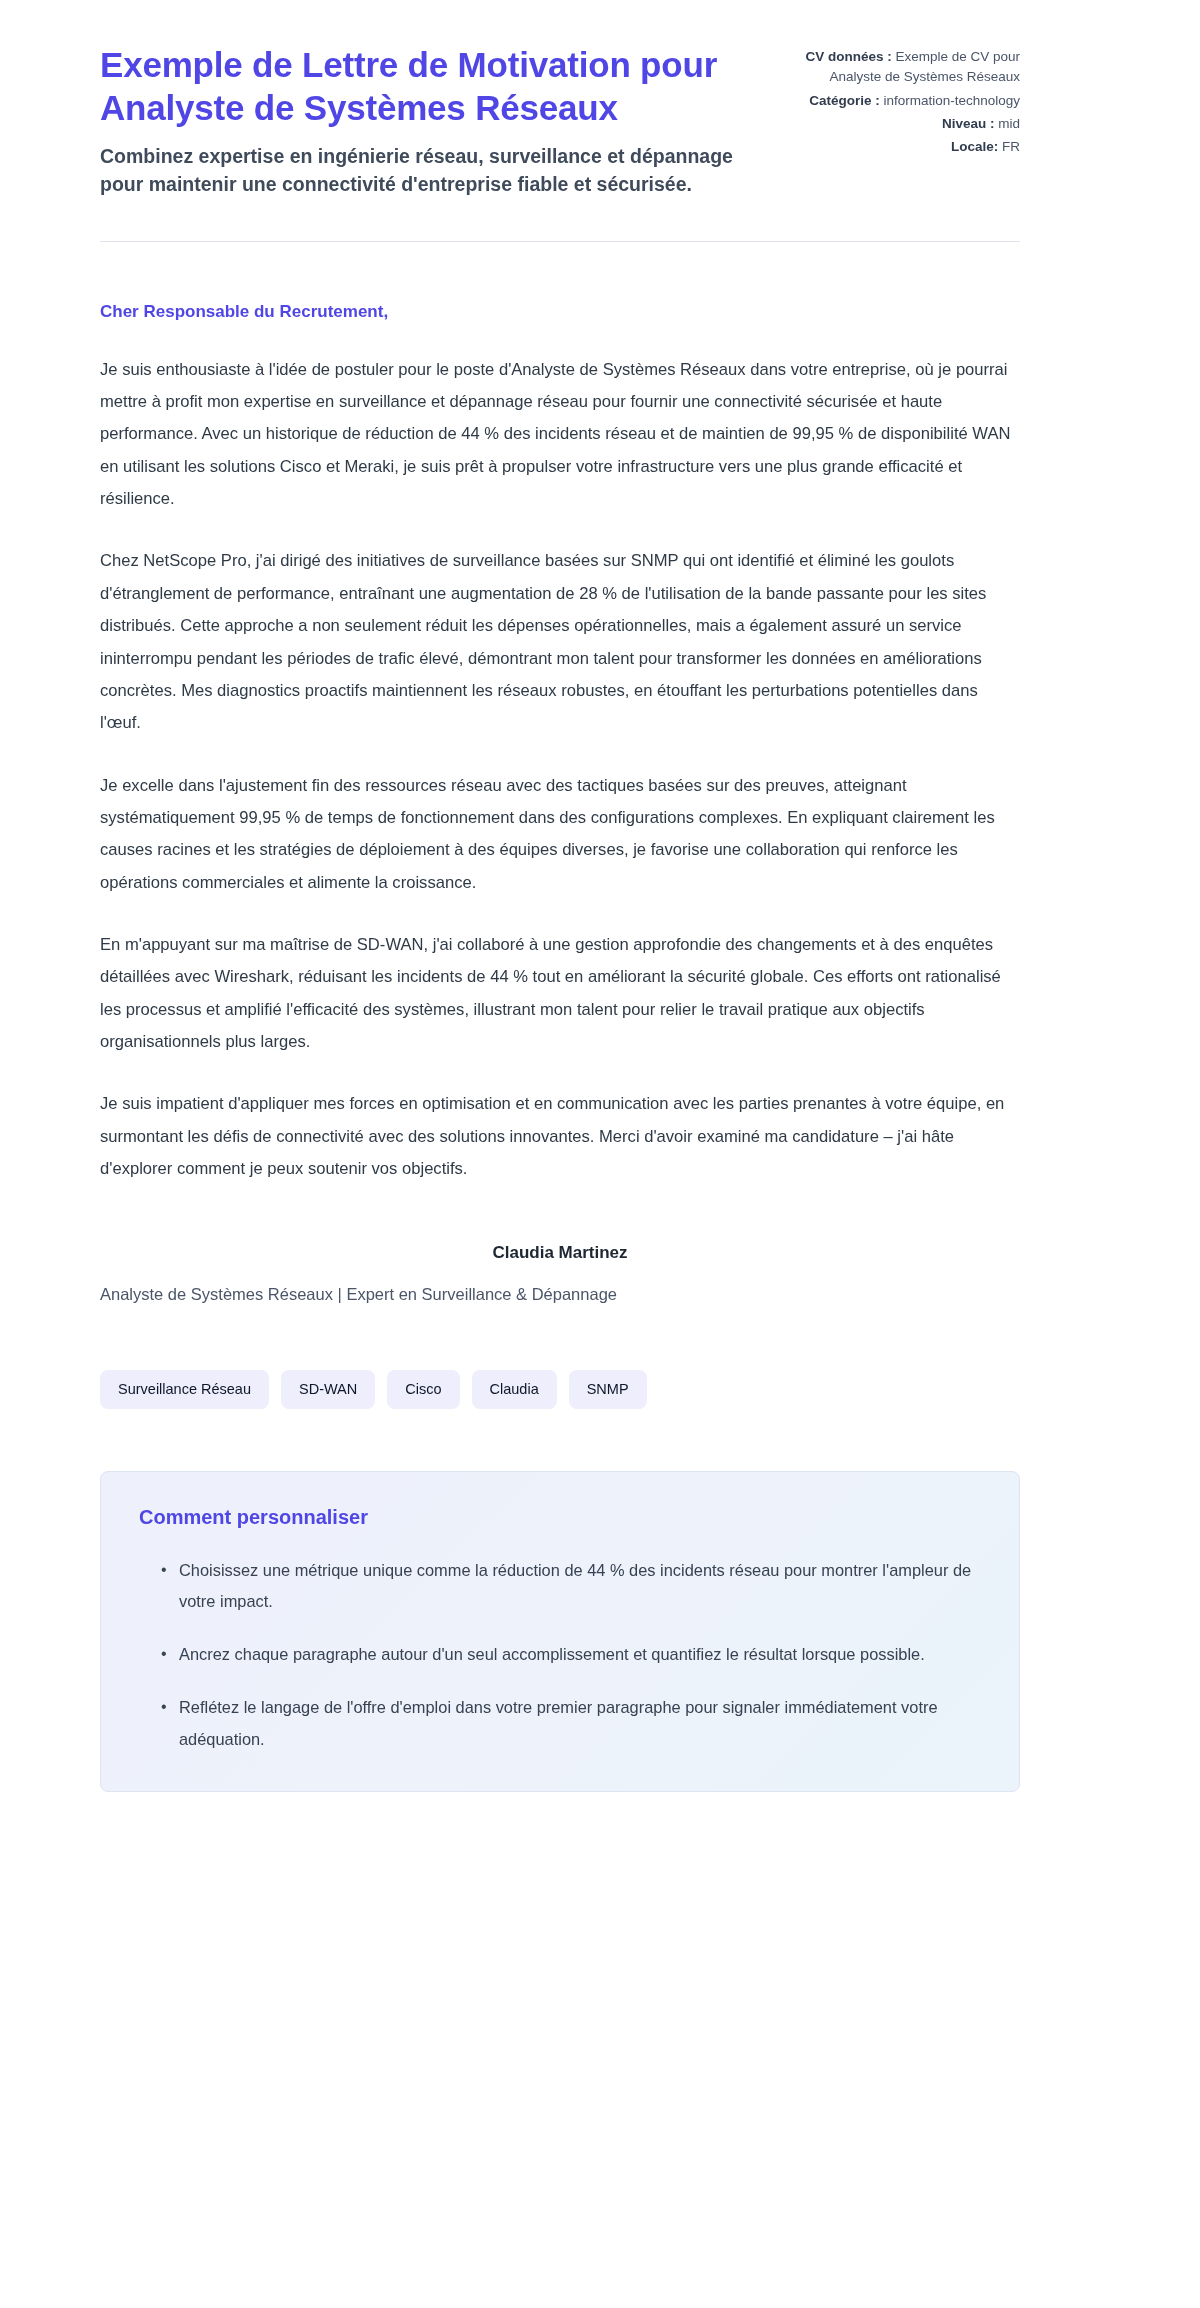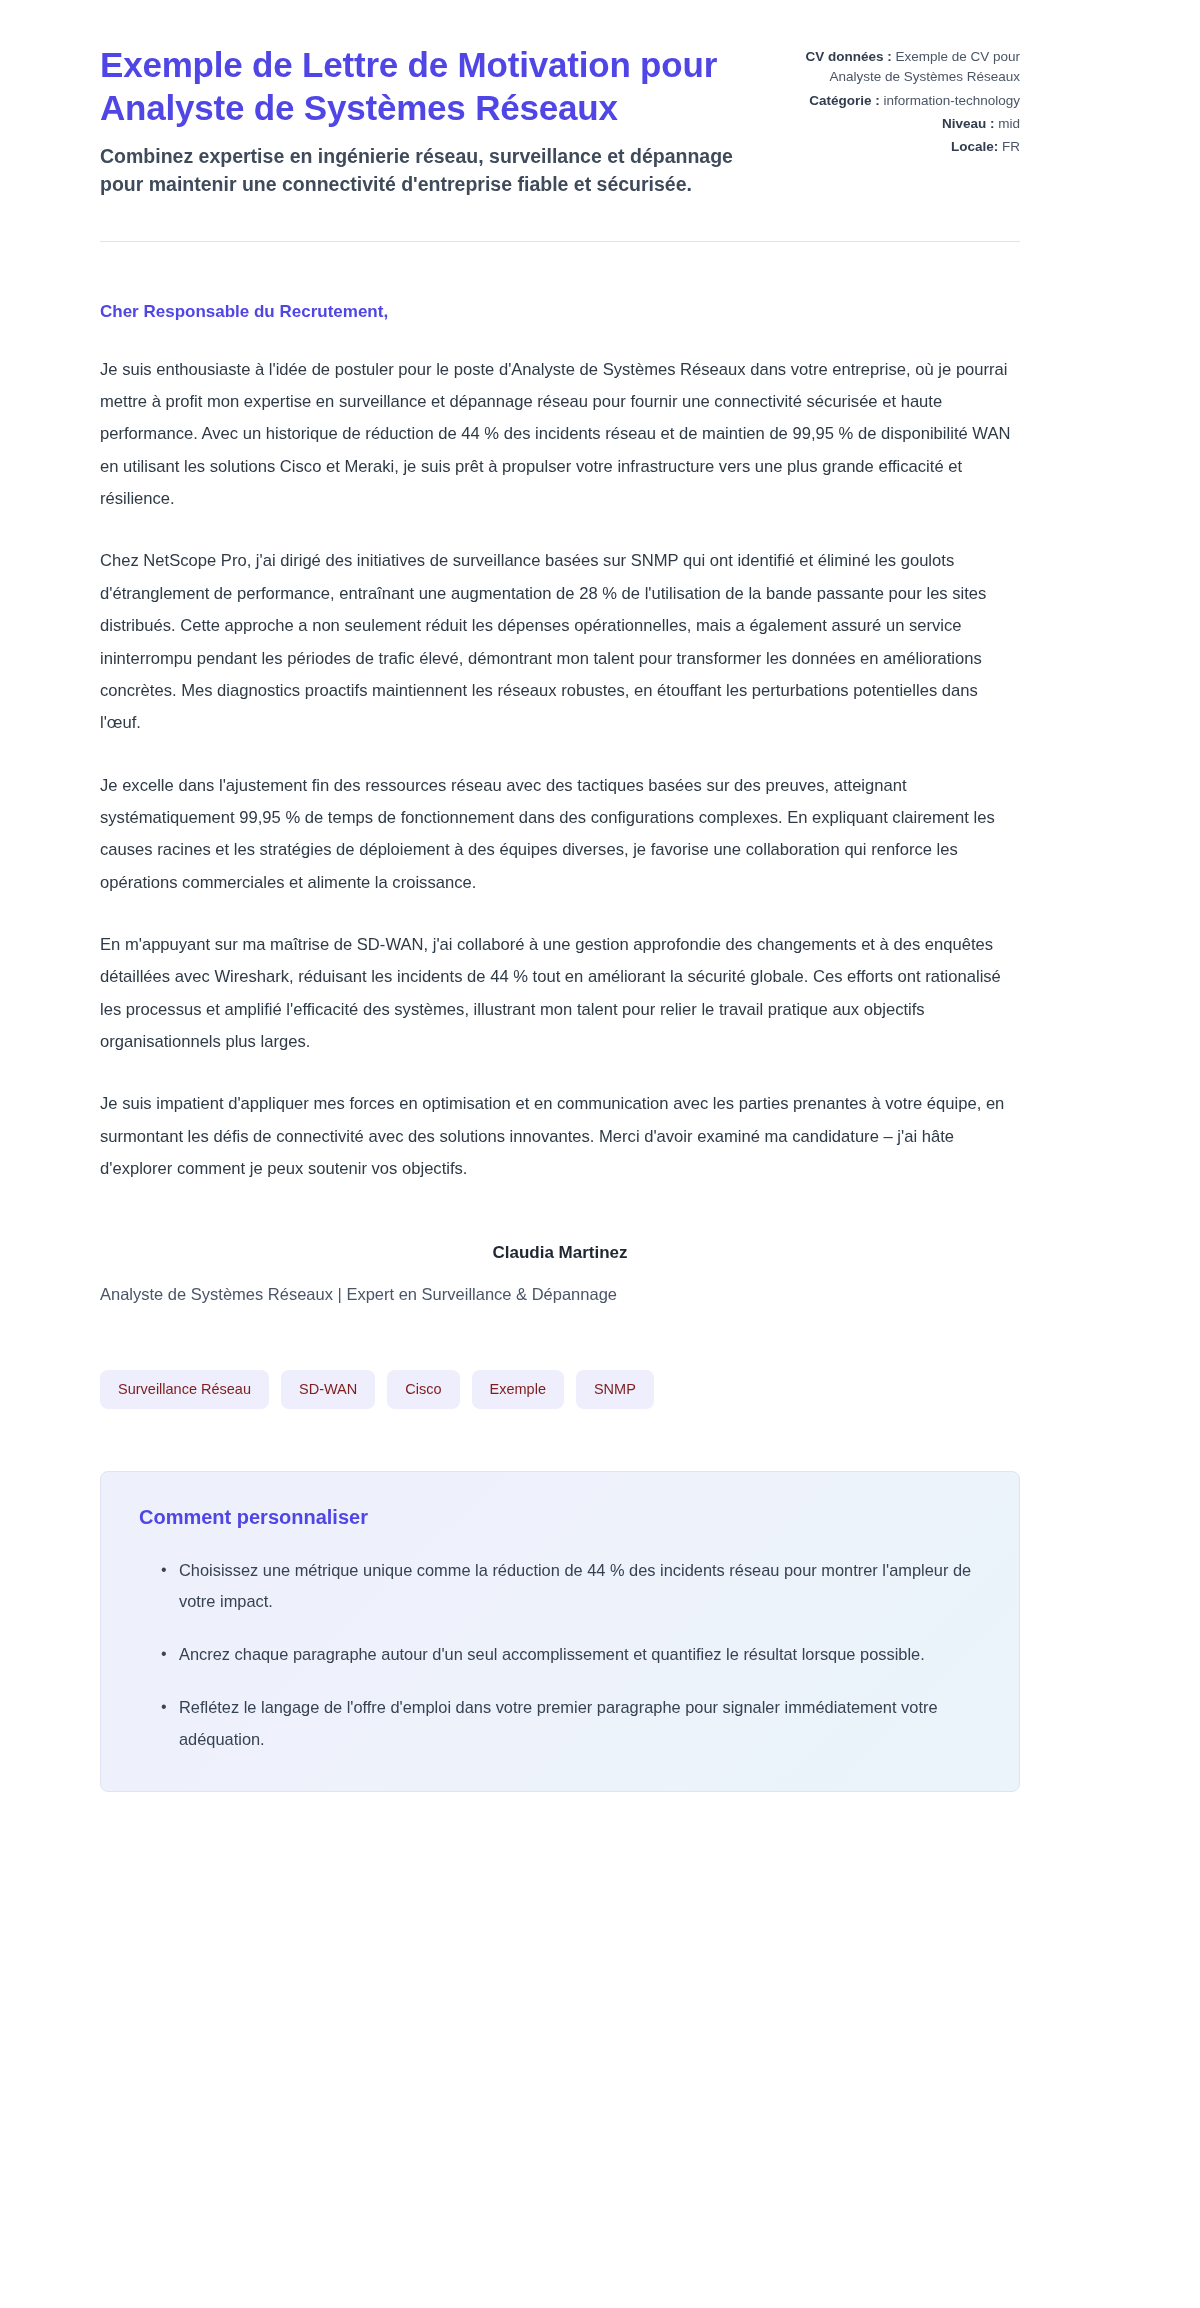--- a/index.html
+++ b/index.html
@@ -103,21 +103,21 @@
 
   
   .tags {
     display: flex;
     flex-wrap: wrap;
     gap: 12px;
     margin-top: 66px;
   }
   .tag {
     background: #eeeefc;
-    color: #7f1d1d;
+    color: #0f172a;
     font-size: 14.5px;
     line-height: 1;
     padding: 12px 18px;
     border-radius: 8px;
     white-space: nowrap;
   }
 
   
   .callout {
     margin-top: 62px;
@@ -201,21 +201,21 @@
     <div class="signature">
       <p class="sign-name">Claudia Martinez</p>
       <p class="sign-role">Analyste de Systèmes Réseaux | Expert en Surveillance &amp; Dépannage</p>
     </div>
   </div>
 
   <div class="tags">
     <span class="tag">Surveillance Réseau</span>
     <span class="tag">SD-WAN</span>
     <span class="tag">Cisco</span>
-    <span class="tag">Exemple</span>
+    <span class="tag">Claudia</span>
     <span class="tag">SNMP</span>
   </div>
 
   <div class="callout">
     <h2 class="callout-title">Comment personnaliser</h2>
     <ul>
       <li>Choisissez une métrique unique comme la réduction de 44 % des incidents réseau pour montrer l'ampleur de votre impact.</li>
       <li>Ancrez chaque paragraphe autour d'un seul accomplissement et quantifiez le résultat lorsque possible.</li>
       <li>Reflétez le langage de l'offre d'emploi dans votre premier paragraphe pour signaler immédiatement votre adéquation.</li>
     </ul>

